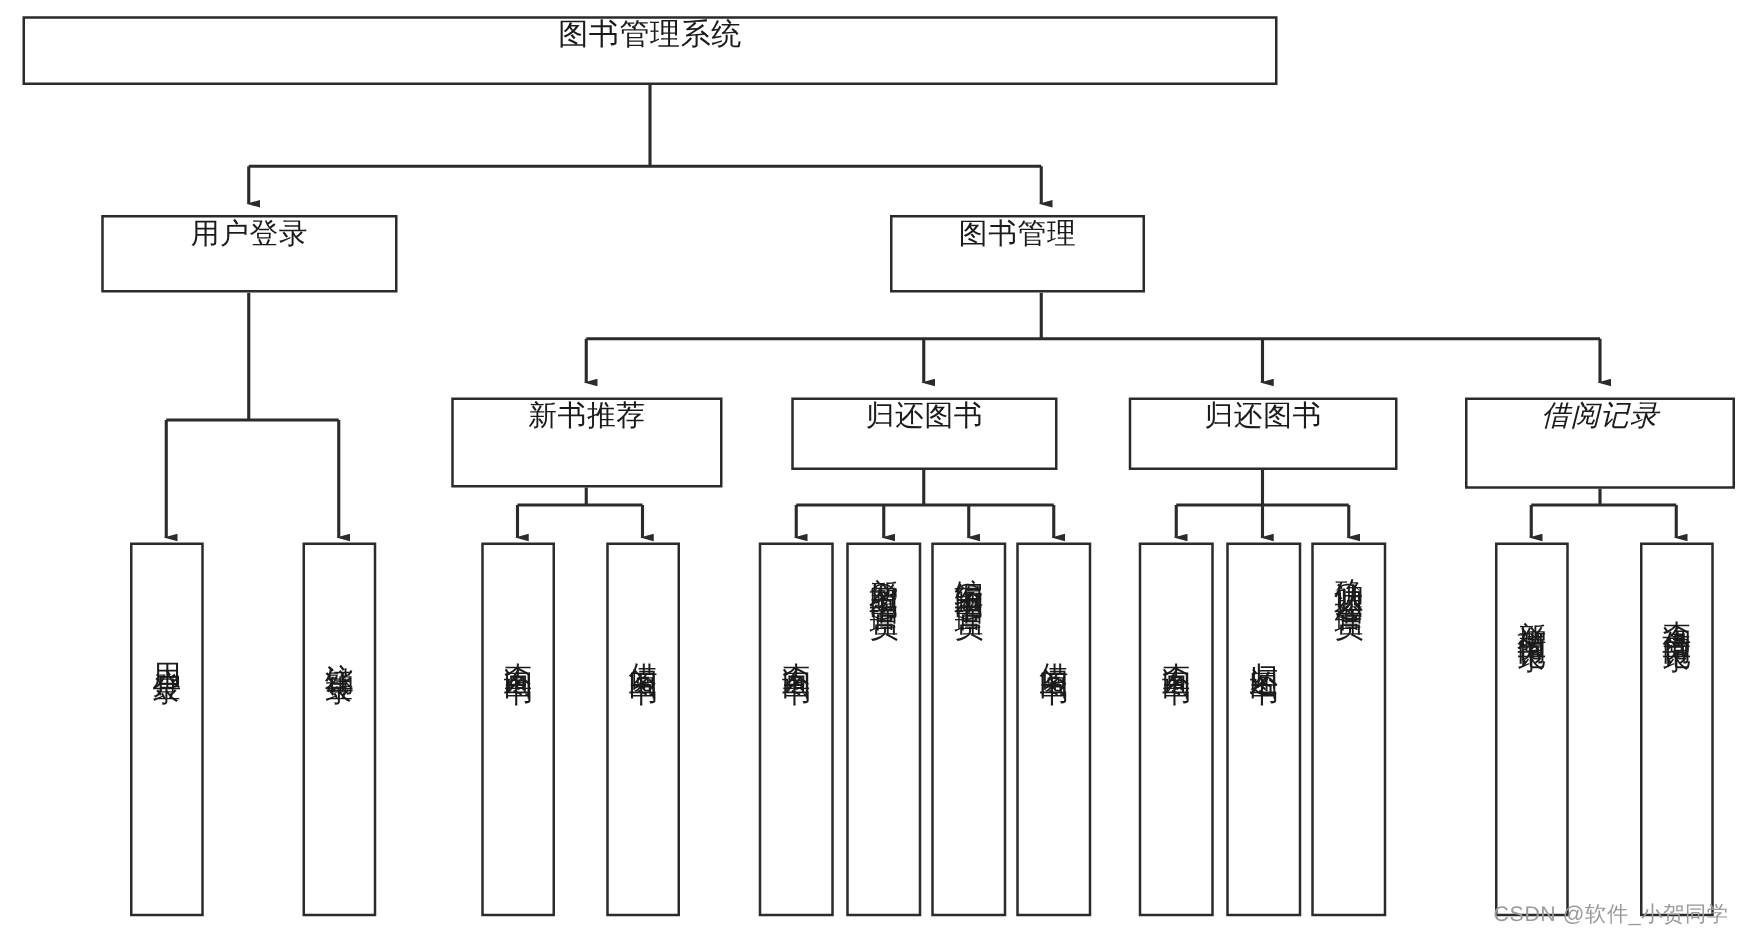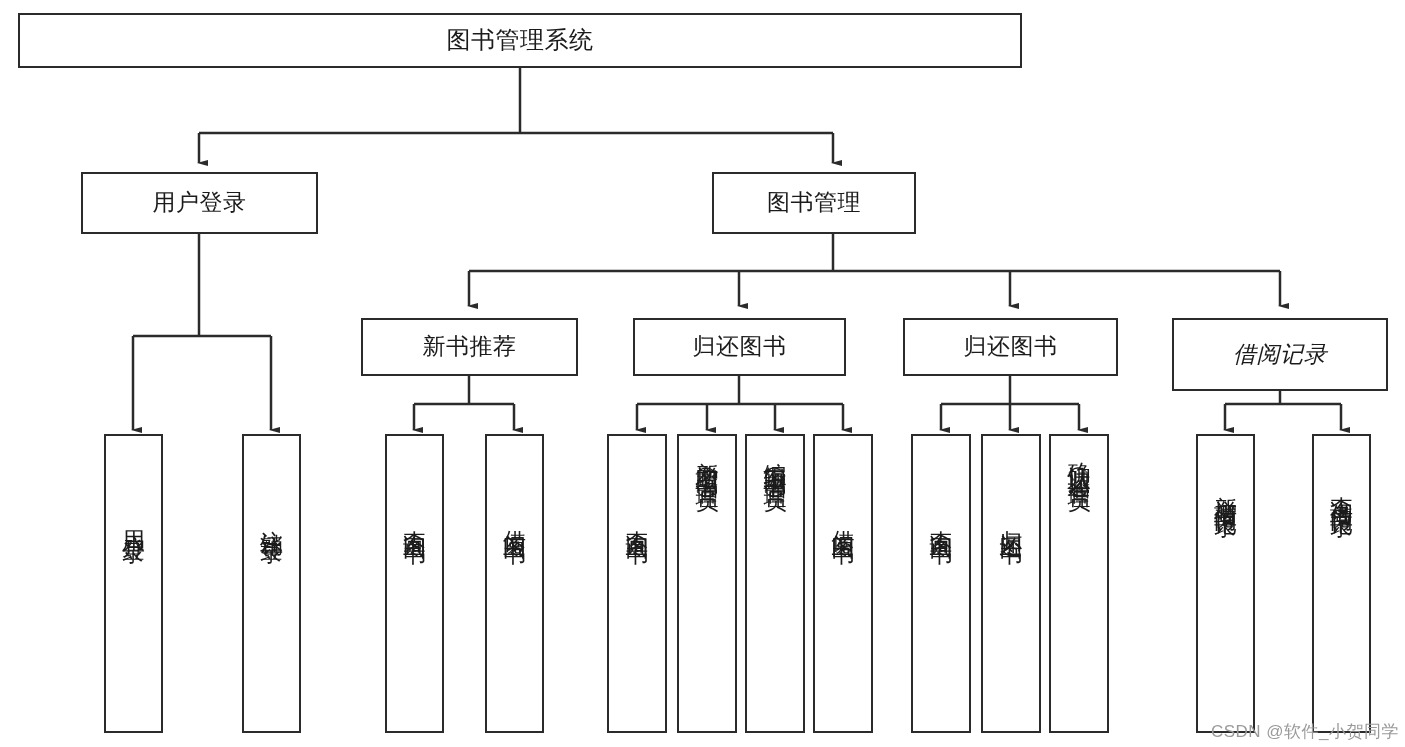--- a/index.html
+++ b/index.html
@@ -24,21 +24,20 @@
     width: 1405px;
     height: 747px;
     pointer-events: none;
   }
   .node {
     position: absolute;
     box-sizing: border-box;
     background: #ffffff;
     border: 2.5px solid #2b2b2b;
     display: flex;
-    align-items: center;
     justify-content: center;
     color: #1b1b1b;
     z-index: 2;
   }
   .node .label {
     display: block;
     text-align: center;
     line-height: 1.12;
     white-space: nowrap;
   }
@@ -59,21 +58,21 @@
   .node.vert .label {
     writing-mode: vertical-rl;
     text-orientation: upright;
     font-size: 23px;
     line-height: 1.0;
     letter-spacing: 4px;
     white-space: nowrap;
   }
   #watermark {
     position: absolute;
-    right: 6px;
+    right: 22px;
     bottom: 4px;
     font-size: 17px;
     color: #9a9a9a;
     letter-spacing: 0.5px;
     z-index: 5;
     white-space: nowrap;
   }
 </style>
 </head>
 <body>
@@ -136,21 +135,21 @@
   </div>
 
   <div class="node horiz" style="left:81px; top:172px; width:237px; height:62px;">
     <span class="label">用户登录</span>
   </div>
 
   <div class="node horiz" style="left:712px; top:172px; width:204px; height:62px;">
     <span class="label">图书管理</span>
   </div>
 
-  <div class="node horiz" style="left:361px; top:318px; width:217px; height:58px;">
+  <div class="node horiz" style="left:361px; top:318px; width:217px; height:72px;">
     <span class="label">新书推荐</span>
   </div>
 
   <div class="node horiz" style="left:633px; top:318px; width:213px; height:58px;">
     <span class="label">归还图书</span>
   </div>
 
   <div class="node horiz" style="left:903px; top:318px; width:215px; height:58px;">
     <span class="label">归还图书</span>
   </div>

